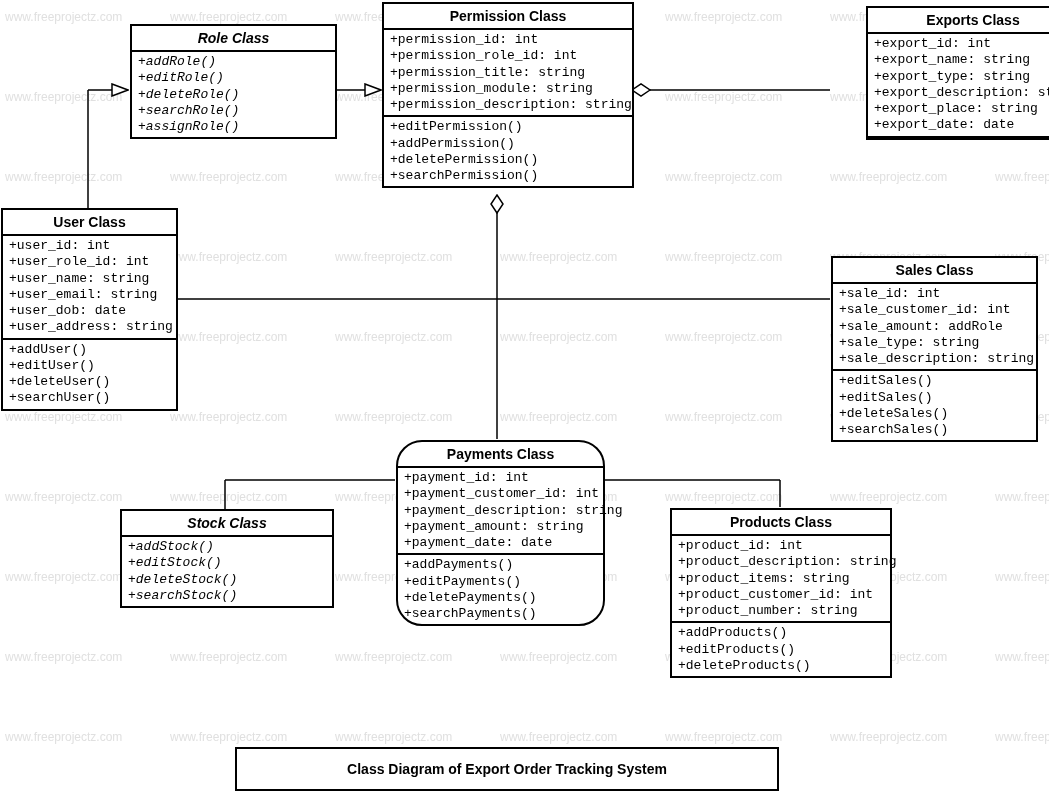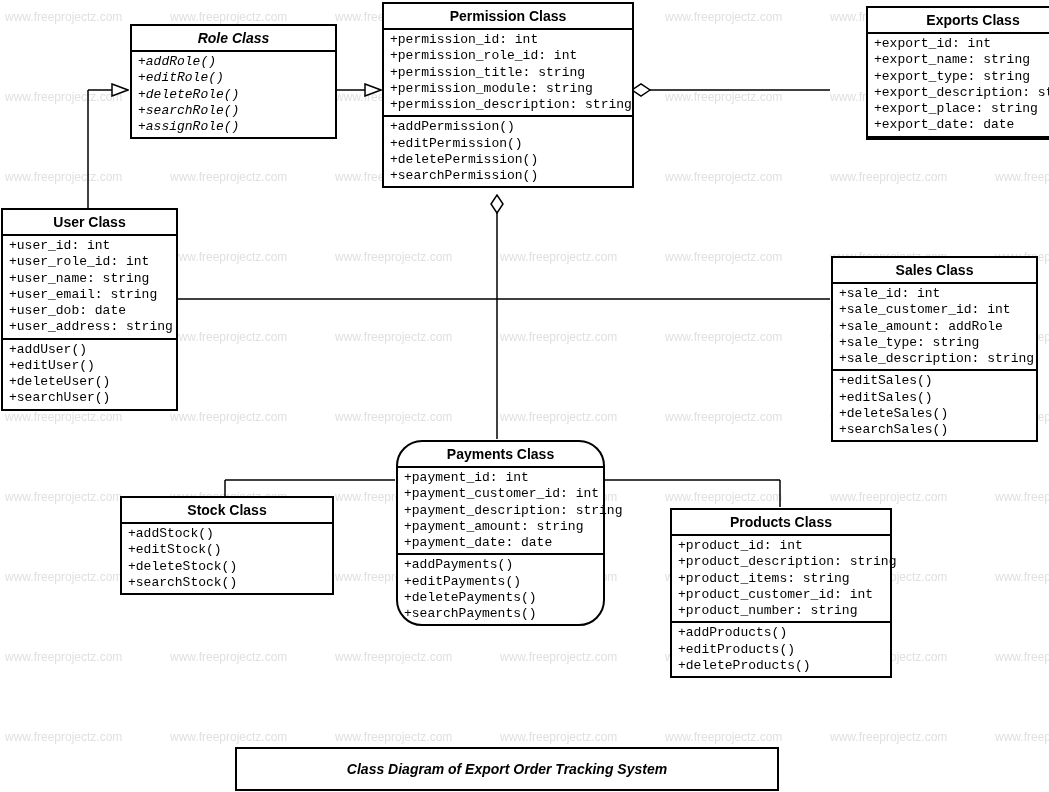--- a/index.html
+++ b/index.html
@@ -124,22 +124,22 @@
   <div class="class-box" style="left:382px; top:2px; width:248px;">
     <div class="class-title">Permission Class</div>
     <div class="class-section border-b">
         <div class="class-line">+permission_id: int</div>
         <div class="class-line">+permission_role_id: int</div>
         <div class="class-line">+permission_title: string</div>
         <div class="class-line">+permission_module: string</div>
         <div class="class-line">+permission_description: string</div>
       </div>
     <div class="class-section">
+        <div class="class-line">+editPermission()</div>
         <div class="class-line">+addPermission()</div>
-        <div class="class-line">+editPermission()</div>
         <div class="class-line">+deletePermission()</div>
         <div class="class-line">+searchPermission()</div>
       </div>
   </div>
 
   <div class="class-box" style="left:866px; top:6px; width:210px;">
     <div class="class-title">Exports Class</div>
     <div class="class-section border-b">
         <div class="class-line">+export_id: int</div>
         <div class="class-line">+export_name: string</div>
@@ -195,21 +195,21 @@
         <div class="class-line">+payment_date: date</div>
       </div>
     <div class="class-section">
         <div class="class-line">+addPayments()</div>
         <div class="class-line">+editPayments()</div>
         <div class="class-line">+deletePayments()</div>
         <div class="class-line">+searchPayments()</div>
       </div>
   </div>
 
-  <div class="class-box" style="left:120px; top:496px; width:210px;">
+  <div class="class-box" style="left:120px; top:509px; width:210px;font-style:italic;">
     <div class="class-title">Stock Class</div>
     <div class="class-section">
         <div class="class-line">+addStock()</div>
         <div class="class-line">+editStock()</div>
         <div class="class-line">+deleteStock()</div>
         <div class="class-line">+searchStock()</div>
       </div>
   </div>
 
   <div class="class-box" style="left:670px; top:508px; width:218px;">
@@ -221,21 +221,21 @@
         <div class="class-line">+product_customer_id: int</div>
         <div class="class-line">+product_number: string</div>
       </div>
     <div class="class-section">
         <div class="class-line">+addProducts()</div>
         <div class="class-line">+editProducts()</div>
         <div class="class-line">+deleteProducts()</div>
       </div>
   </div>
 
-  <div class="diagram-title-box" style="left:235px; top:747px; width:480px;font-style:italic;">Class Diagram of Export Order Tracking System</div>
+  <div class="diagram-title-box" style="left:235px; top:747px; width:480px;">Class Diagram of Export Order Tracking System</div>
 
 <div class="watermark" style="left: 5px; top: 10px;">www.freeprojectz.com</div>
     <div class="watermark" style="left: 170px; top: 10px;">www.freeprojectz.com</div>
     <div class="watermark" style="left: 335px; top: 10px;">www.freeprojectz.com</div>
     <div class="watermark" style="left: 500px; top: 10px;">www.freeprojectz.com</div>
     <div class="watermark" style="left: 665px; top: 10px;">www.freeprojectz.com</div>
     <div class="watermark" style="left: 830px; top: 10px;">www.freeprojectz.com</div>
     <div class="watermark" style="left: 995px; top: 10px;">www.freeprojectz.com</div>
     <div class="watermark" style="left: 5px; top: 90px;">www.freeprojectz.com</div>
     <div class="watermark" style="left: 170px; top: 90px;">www.freeprojectz.com</div>

